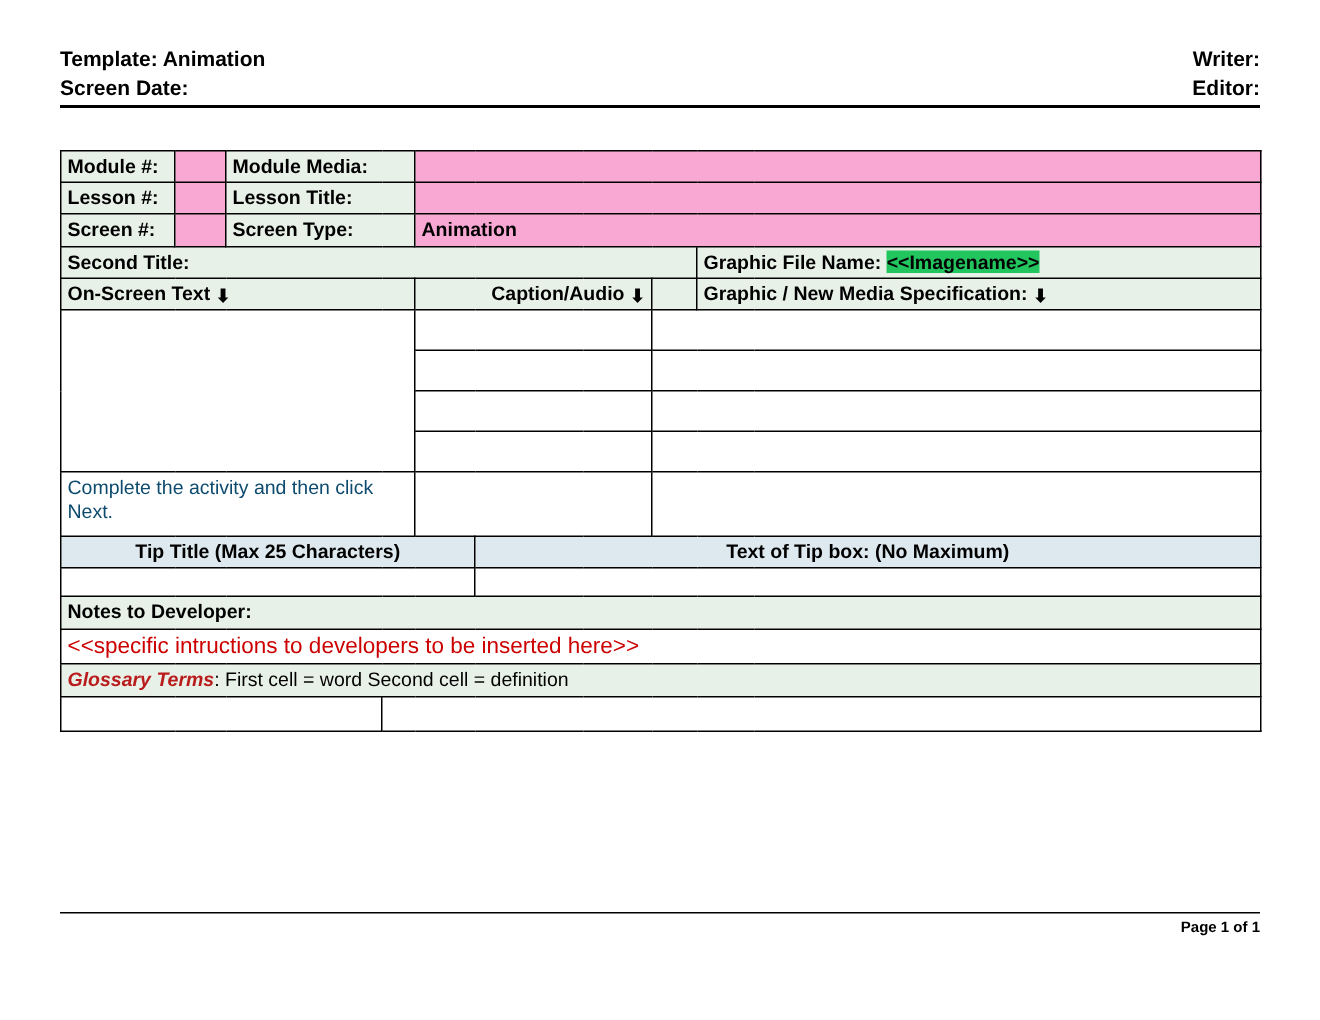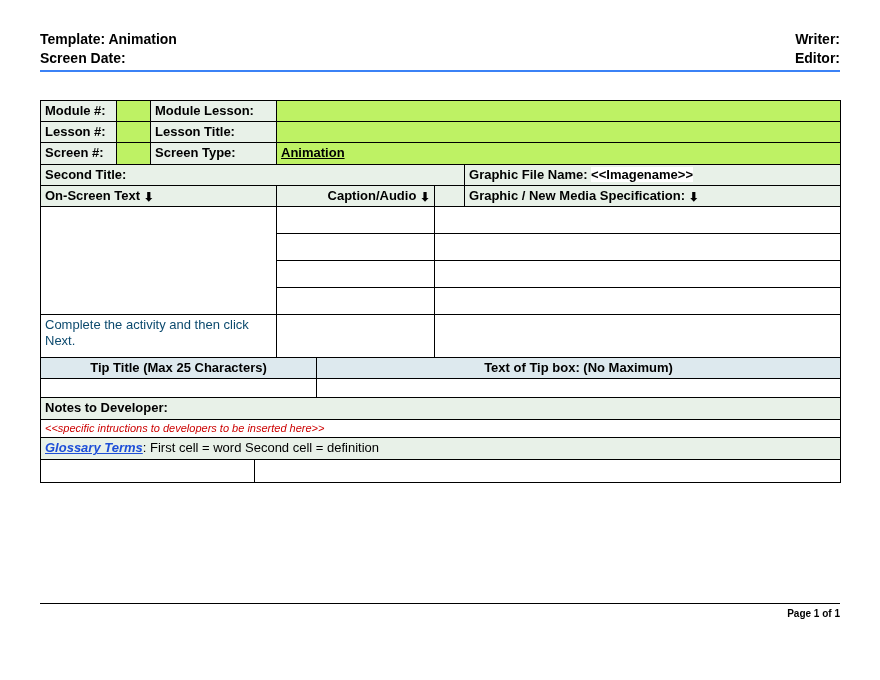--- a/index.html
+++ b/index.html
@@ -8,21 +8,21 @@
     background: #fff;
     font-family: Arial, Helvetica, sans-serif;
     font-size: 13px;
     color: #000;
     width: 880px;
   }
   .page {
     padding: 30px 40px 10px 40px;
   }
   .hdr {
-    border-bottom: 2px solid #3b82f6;
+    border-bottom: 2px solid #000000;
     padding-bottom: 2px;
     margin-bottom: 28px;
   }
   .hdr-row {
     display: flex;
     justify-content: space-between;
     font-weight: bold;
     font-size: 14px;
     line-height: 1.35;
   }
@@ -32,25 +32,25 @@
     table-layout: fixed;
   }
   table.form td {
     border: 1px solid #000;
     padding: 2px 4px;
     vertical-align: top;
     line-height: 1.25;
   }
   .lbl { font-weight: bold; background: #e8f1e8; }
   .lblblue { font-weight: bold; background: #dde9ee; text-align: center; }
-  .lblplain { background: #bef264; text-decoration: underline; }
-  .yellowtxt { background: #ffffff; }
+  .lblplain { background: #f9a8d4; }
+  .yellowtxt { background: #22c55e; }
   .greentxt { color: #0c4a6e; }
-  .smallred { color: #cc0000; font-size: 11px; font-style: italic; }
-  .gloss { color: #1d4ed8; font-style: italic; font-weight: bold; text-decoration: underline; }
+  .smallred { color: #cc0000; font-size: 15px; }
+  .gloss { color: #b91c1c; font-style: italic; font-weight: bold; }
   .arrow {
     display: inline-block;
     font-size: 12px;
     transform: translateY(1px);
   }
   .page-rule {
     border-top: 1.5px solid #000;
     margin-top: 120px;
   }
   .page-num {
@@ -87,21 +87,21 @@
       <col style="width:46px">
       <col style="width:30px">
       <col style="width:38px">
       <col style="width:338px">
     </colgroup>
 
     <tbody>
         <tr>
       <td class="lbl">Module #:</td>
       <td class="lblplain"></td>
-      <td class="lbl" colspan="2">Module Lesson:</td>
+      <td class="lbl" colspan="2">Module Media:</td>
       <td class="lblplain" colspan="6"></td>
     </tr>
 
     <tr>
       <td class="lbl">Lesson #:</td>
       <td class="lblplain"></td>
       <td class="lbl" colspan="2">Lesson Title:</td>
       <td class="lblplain" colspan="6"></td>
     </tr>
 

